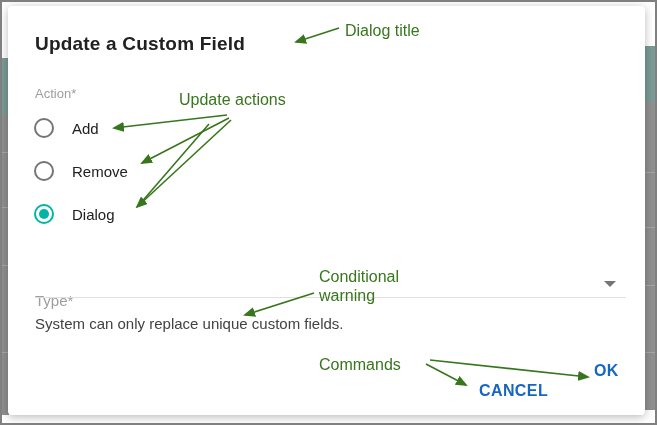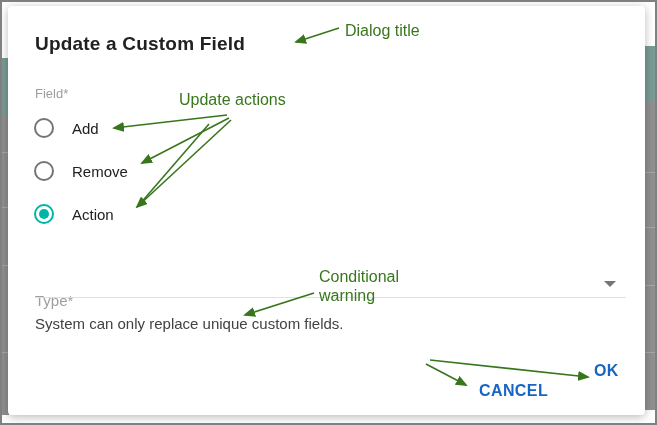--- a/index.html
+++ b/index.html
@@ -124,53 +124,54 @@
     <div class="bg-line" style="top:170px;"></div>
     <div class="bg-line" style="top:225px;"></div>
     <div class="bg-line" style="top:283px;"></div>
     <div class="bg-line" style="top:350px;"></div>
   </div>
 
   <div class="dialog"></div>
 
   <div class="abs dialog-title">Update a Custom Field</div>
 
-  <div class="abs group-label">Field*</div>
+  <div class="abs group-label">Action*</div>
 
   <div class="abs radio-row row-add">
     <span class="radio-circle"></span>
     <span class="radio-label">Add</span>
   </div>
 
   <div class="abs radio-row row-remove">
     <span class="radio-circle"></span>
     <span class="radio-label">Remove</span>
   </div>
 
   <div class="abs radio-row row-replace">
     <span class="radio-circle selected">
       <span class="radio-halo"></span>
       <span class="radio-dot"></span>
     </span>
-    <span class="radio-label">Action</span>
+    <span class="radio-label">Dialog</span>
   </div>
 
   <div class="abs type-field-hit"></div>
   <div class="abs type-label">Type*</div>
   <div class="abs type-underline"></div>
   <div class="abs caret-down"></div>
 
   <div class="abs warning-text">System can only replace unique custom fields.</div>
 
   <button class="btn btn-cancel">CANCEL</button>
   <button class="btn btn-ok">OK</button>
 
   <div class="note note-update-actions">Update actions</div>
   <div class="note note-dialog-title">Dialog title</div>
   <div class="note note-conditional-warning">Conditional warning</div>
+  <div class="note note-commands">Commands</div>
 
   <svg class="overlay" viewBox="0 0 653 421">
     <defs>
       <marker id="ah" markerWidth="12" markerHeight="10" refX="10" refY="5" orient="auto" markerUnits="userSpaceOnUse">
         <path d="M0,0 L12,5 L0,10 z" fill="#38761d"></path>
       </marker>
     </defs>
     <line x1="337" y1="26" x2="294" y2="40" marker-end="url(#ah)"></line>
     <line x1="225" y1="113" x2="112" y2="126" marker-end="url(#ah)"></line>
     <line x1="227" y1="116" x2="140" y2="161" marker-end="url(#ah)"></line>

